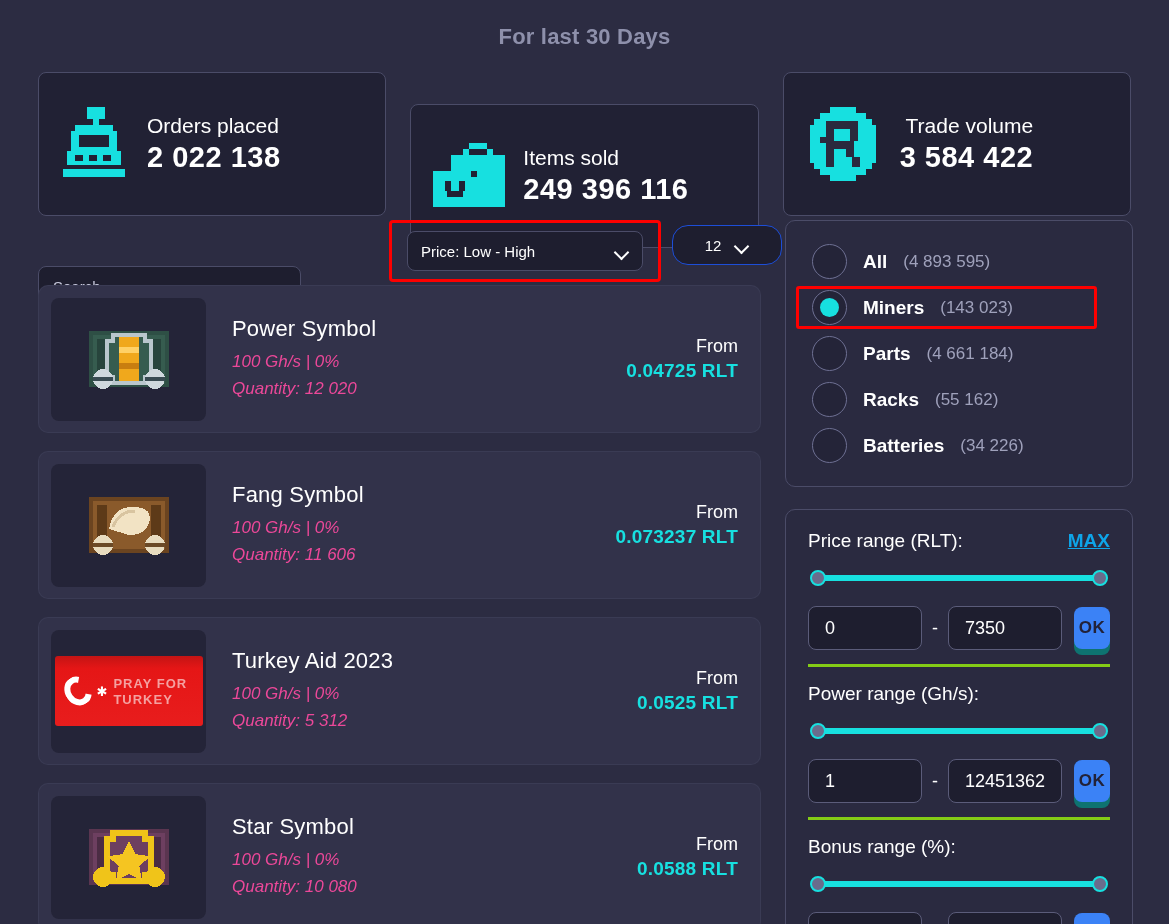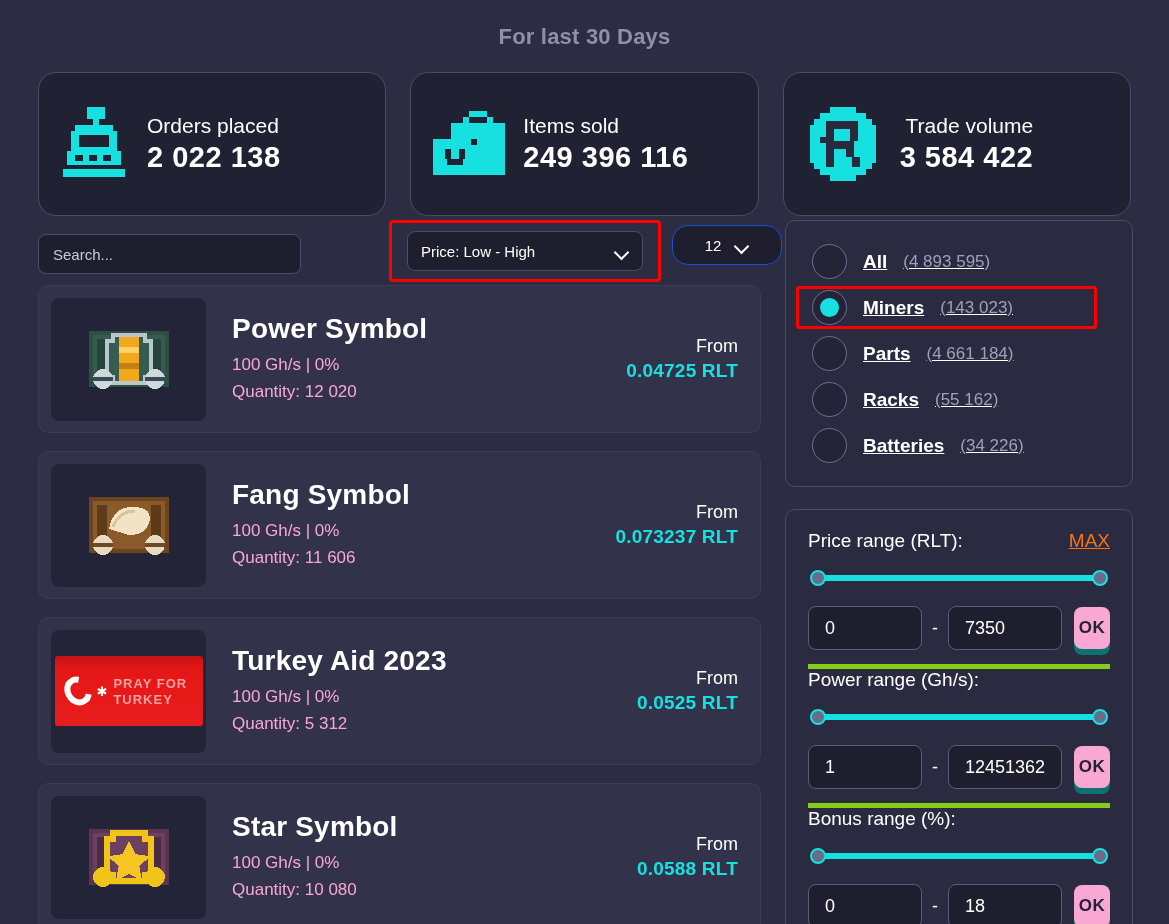--- a/index.html
+++ b/index.html
@@ -24,29 +24,29 @@
 
   
   .stats {
     display: flex;
     gap: 24px;
     padding: 22px 38px 0 38px;
   }
   .stat-card {
     background: #212134;
     border: 1px solid #4b4c68;
-    border-radius: 18px;
+    border-radius: 8px;
     height: 144px;
     display: flex;
     align-items: center;
     gap: 16px;
     padding: 0 18px;
   }
   .stat-card.s1 { width: 349px; }
-  .stat-card.s2 { width: 349px; }
+  .stat-card.s2 { width: 349px; margin-top: 32px; }
   .stat-card.s3 { width: 349px; text-align: right; }
   .stat-ico { flex: 0 0 auto; display:flex; align-items:center; justify-content:center; }
   .stat-text { display: flex; flex-direction: column; justify-content: center; }
   .stat-label { font-size: 21px; color: #ffffff; font-weight: 400; line-height: 1.25; }
   .stat-value { font-size: 29px; color: #ffffff; font-weight: bold; letter-spacing: .5px; line-height: 1.25; }
 
   
   .controls {
     display: flex;
     align-items: center;
@@ -122,61 +122,61 @@
   }
   .thumb {
     width: 155px; height: 123px;
     background: #242438;
     border-radius: 8px;
     display: flex; align-items: center; justify-content: center;
     flex: 0 0 auto;
     overflow: hidden;
   }
   .item-info { padding-left: 26px; flex: 1 1 auto; }
-  .item-name { font-size: 28px; font-weight: bold; color: #ffffff; margin-bottom: 7px; letter-spacing: .2px; }
-  .item-spec { font-size: 17px; color: #f9a8d4; line-height: 1.55; }
+  .item-name { font-size: 22px; font-weight: normal; color: #ffffff; margin-bottom: 7px; letter-spacing: .2px; }
+  .item-spec { font-size: 17px; color: #ec4899; line-height: 1.55; font-style: italic; }
   .item-price { text-align: right; flex: 0 0 auto; padding-right: 4px; }
   .price-from { font-size: 18px; color: #ffffff; margin-bottom: 3px; }
   .price-val { font-size: 19px; font-weight: bold; color: #17e0e0; letter-spacing: .2px; }
 
   
   .side { position: absolute; left: 785px; top: 220px; width: 348px; }
   .panel {
     background: #2a2a40;
     border: 1px solid #4b4c68;
     border-radius: 10px;
     padding: 18px 22px;
   }
   .cat-list { display: flex; flex-direction: column; gap: 1px; }
   .cat-row {
     display: flex; align-items: center; gap: 16px;
-    height: 45px; position: relative; padding-left: 4px; text-decoration: underline;
+    height: 45px; position: relative; padding-left: 4px;
   }
   .cat-row.selected::after {
     content: ""; position: absolute;
     left: -12px; top: 1px; right: 13px; bottom: 1px;
     border: 3px solid #fd0000; border-radius: 3px;
     pointer-events: none;
   }
   .radio {
     width: 35px; height: 35px; border-radius: 50%;
     background: #242438; border: 1.5px solid #6e7093;
     flex: 0 0 auto; display: flex; align-items: center; justify-content: center;
   }
   .radio .dot { width: 19px; height: 19px; border-radius: 50%; background: #17e0e0; display: none; }
   .radio.on .dot { display: block; }
   .cat-name { font-size: 19px; font-weight: bold; color: #ffffff; }
   .cat-count { font-size: 17px; color: #9fa1bb; }
 
   .filters { margin-top: 22px; padding: 20px 22px 12px 22px; }
   .filter-block { padding-bottom: 14px; }
-  .filter-block + .filter-block { border-top: 5px solid #84cc16; }
+  .filter-block + .filter-block { border-top: 3px solid #84cc16; padding-top: 16px; }
   .filter-head { display: flex; align-items: baseline; justify-content: space-between; margin-bottom: 18px; }
   .filter-title { font-size: 19px; color: #ffffff; }
-  .filter-max { font-size: 19px; color: #f97316; text-decoration: underline; font-weight: 400; }
+  .filter-max { font-size: 19px; color: #0ea5e9; text-decoration: underline; font-weight: 700; }
 
   .slider { position: relative; height: 16px; margin: 0 2px 20px 2px; }
   .slider .track {
     position: absolute; left: 8px; right: 8px; top: 5px; height: 6px;
     background: #17e0e0; border-radius: 3px;
   }
   .slider .knob {
     position: absolute; top: 0; width: 16px; height: 16px;
     border-radius: 50%; background: #6a6c8c; border: 2px solid #17e0e0;
   }
@@ -186,21 +186,21 @@
   .range-row { display: flex; align-items: center; gap: 10px; }
   .range-input {
     width: 114px; height: 44px;
     background: #1e1e2f; border: 1px solid #5b5c7a; border-radius: 8px;
     color: #ffffff; font-size: 18px; padding: 0 16px;
     font-family: "Liberation Sans", sans-serif; outline: none;
   }
   .dash { color: #ffffff; font-size: 18px; }
   .ok-btn {
     width: 38px; height: 42px; border: none; border-radius: 8px;
-    background: #f9a8d4; color: #222238;
+    background: #3b82f6; color: #222238;
     font-size: 17px; font-weight: bold; letter-spacing: .5px;
     box-shadow: 0 6px 0 #0e7370;
     font-family: "Liberation Sans", sans-serif;
     cursor: pointer; margin-left: 2px;
   }
 </style>
 </head>
 <body>
 
 <div class="page">

